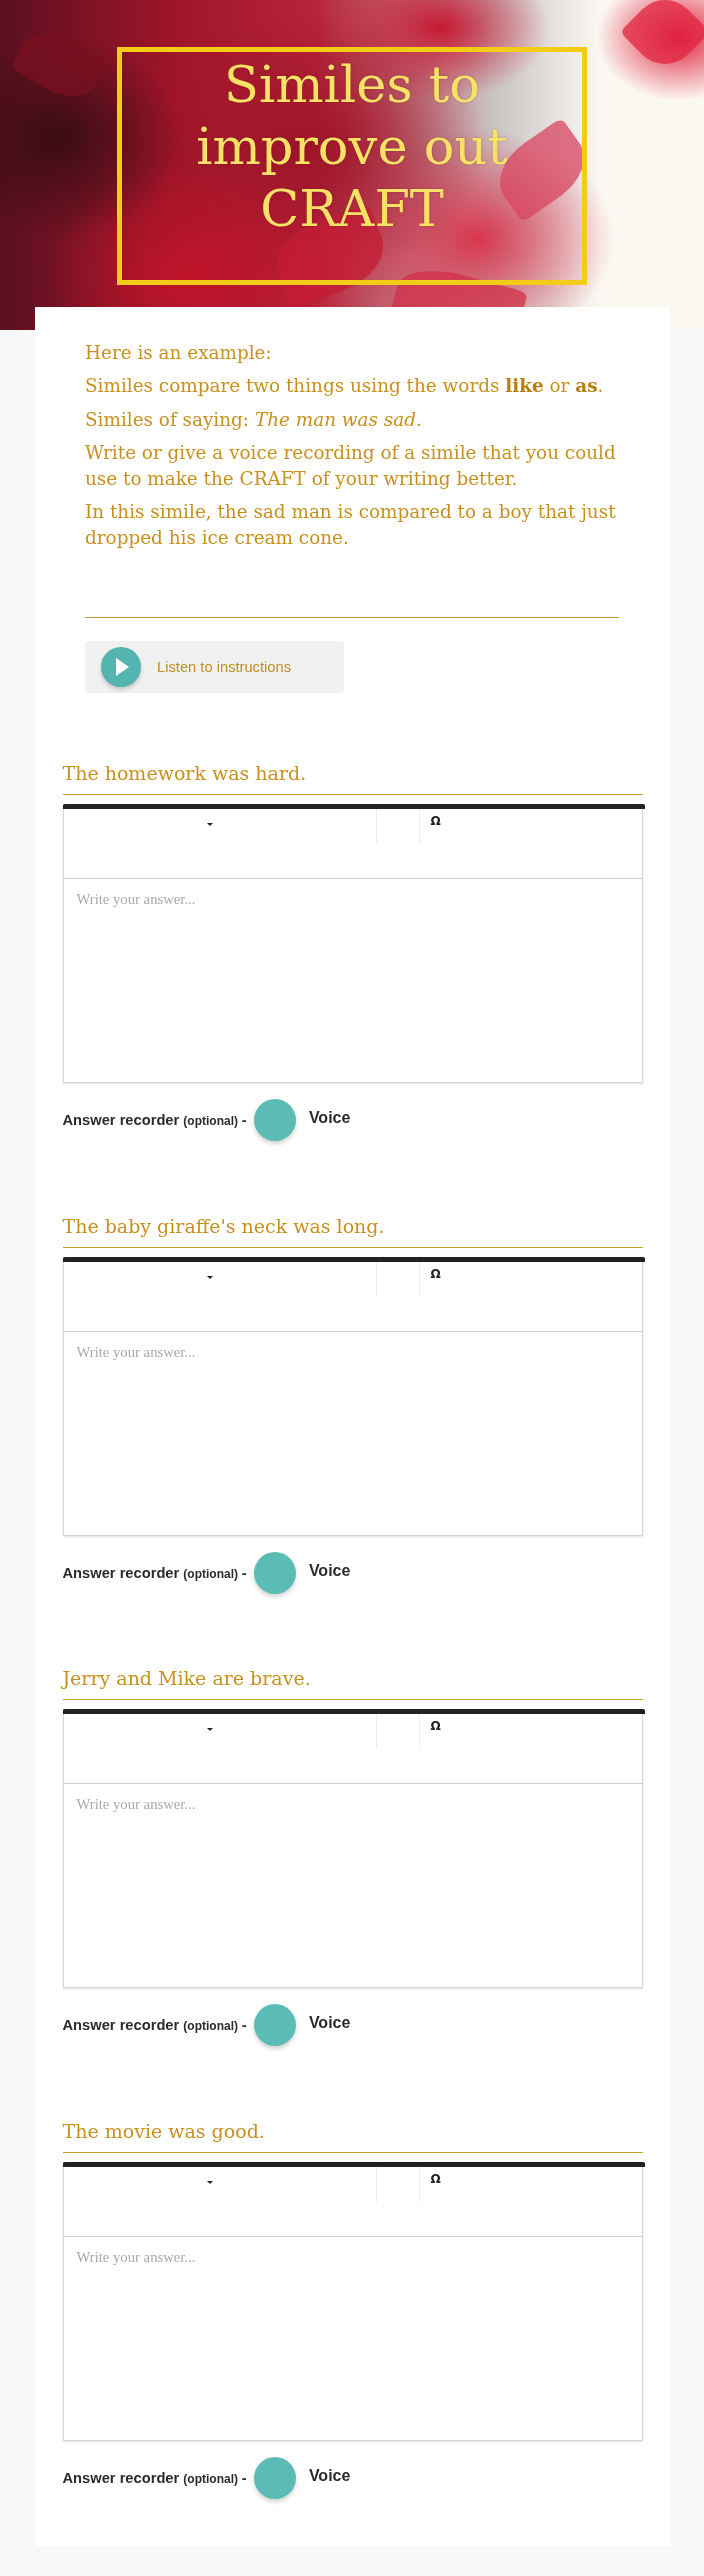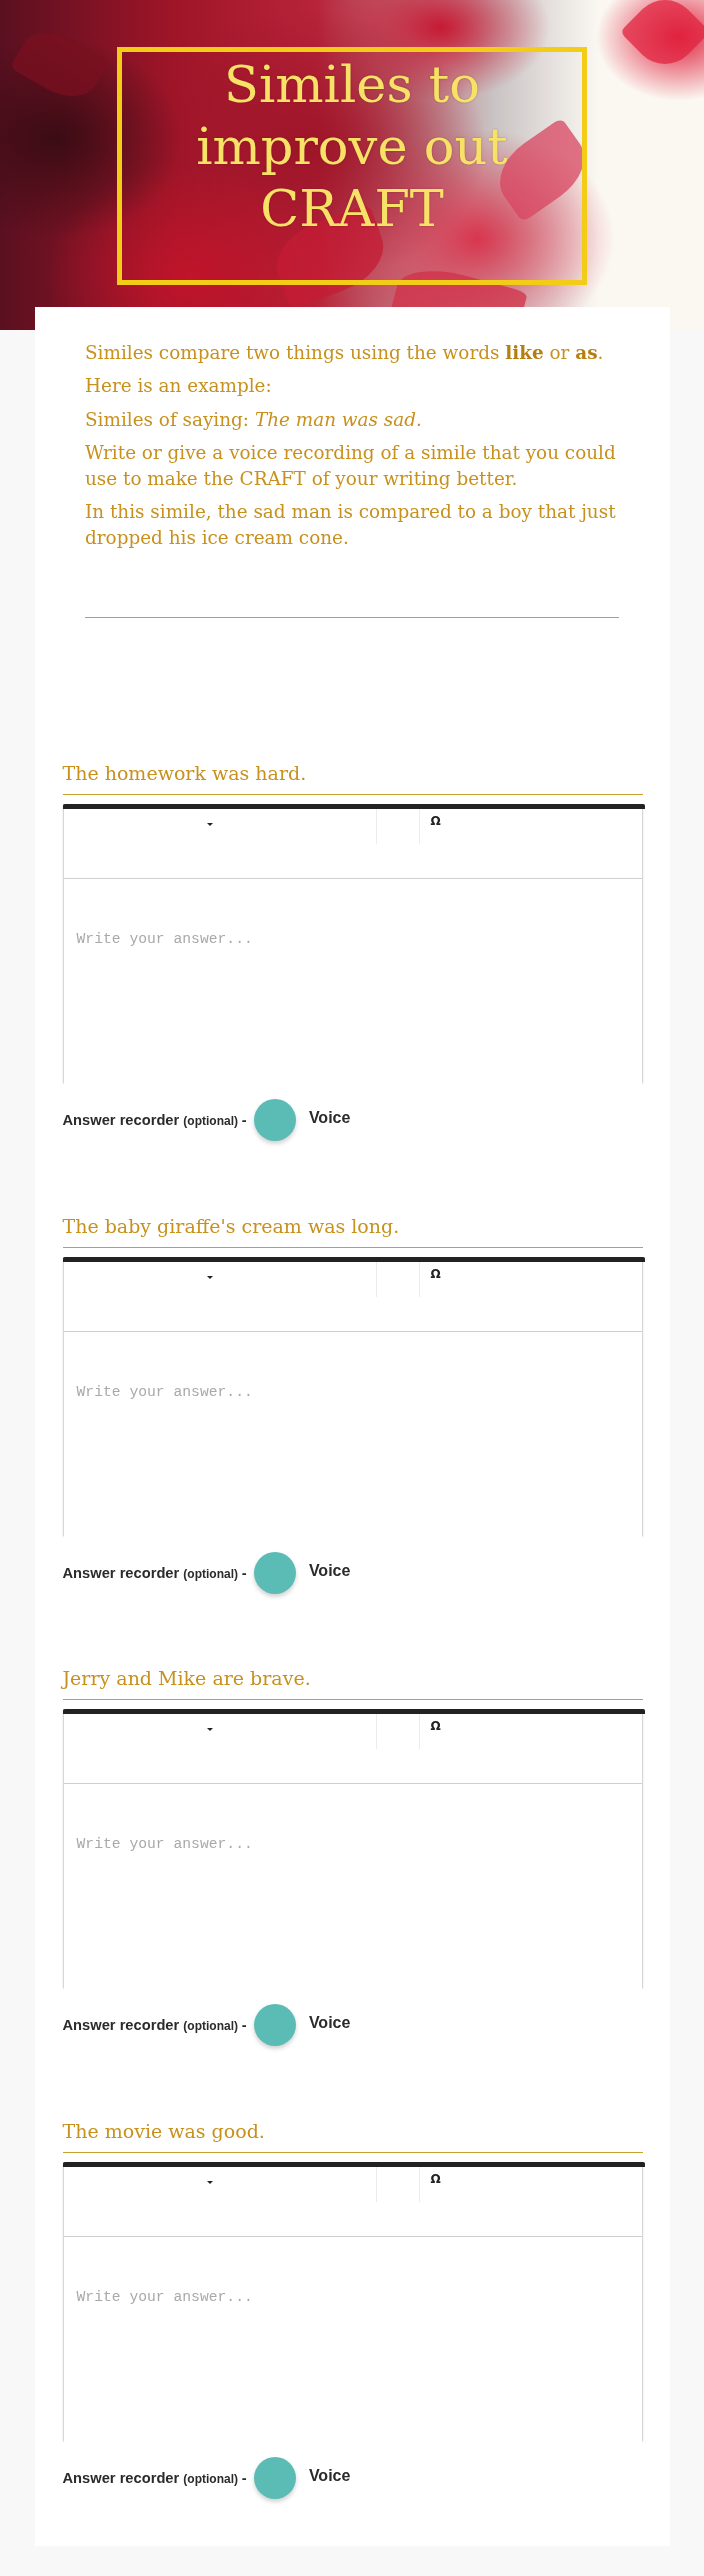--- a/index.html
+++ b/index.html
@@ -85,21 +85,21 @@
     border-left: 3.7px solid transparent; border-right: 3.7px solid transparent; border-top: 3.7px solid #222;
   }
   .tb-sep { position: absolute; top: 0; width: 0.9px; height: 35px; background: #ececec; }
   .tb-omega {
     position: absolute; left: 367px; top: 5.5px; font-family: "DejaVu Sans", sans-serif;
     font-size: 12px; font-weight: bold; color: #222; cursor: pointer;
   }
   .answer-area {
     position: absolute; left: 0; top: 76px; width: 578px; height: 202px;
     border: none; outline: none; resize: none; padding: 11px 13px;
-    font-family: Liberation Mono, monospace; font-size: 14.7px; color: #333; background: #fff; margin-top: 40px;
+    font-family: Liberation Serif, serif; font-size: 14.7px; color: #333; background: #fff;
   }
   .answer-area::placeholder { color: #a9a9a9; }
 
   .recorder { position: absolute; left: 0; top: 337px; height: 46px; display: flex; align-items: center; }
   .rec-label {
     font-family: "Liberation Sans", sans-serif; font-weight: bold; font-size: 14.7px; color: #2b2b2b;
   }
   .rec-opt { font-size: 12px; }
   .rec-dash { font-family: "Liberation Sans", sans-serif; font-weight: bold; font-size: 14.7px; color: #2b2b2b; margin-left: 3.7px; }
   .rec-btn {
@@ -121,32 +121,36 @@
   <div class="hero-leaf" style="left:633px;top:0px;width:64px;height:64px;background:#e02440;transform:rotate(45deg);"></div>
   <div class="hero-leaf" style="left:496px;top:138px;width:92px;height:64px;background:#d84660;transform:rotate(-35deg);"></div>
   <div class="title-box">
     <div class="title-text">Similes to improve out CRAFT</div>
   </div>
 </div>
 
 <div class="card">
 
   <div class="intro">
+    <p>Here is an example:</p>
     <p>
       <span>Similes compare two things using the words </span><b>like</b><span> or </span><b>as</b><span>.</span>
     </p>
-    <p>Here is an example:</p>
     <p>
       <span>Similes of saying: </span><i>The man was sad.</i>
     </p>
     <p>Write or give a voice recording of a simile that you could use to make the CRAFT of your writing better.</p>
     <p>In this simile, the sad man is compared to a boy that just dropped his ice cream cone.</p>
   </div>
   <div class="intro-divider"></div>
 
+  <div class="listen-btn">
+    <div class="play-circle"></div>
+    <span class="listen-label">Listen to instructions</span>
+  </div>
 
   <div class="question" style="top:453px;">
     <div class="q-title">The homework was hard.</div>
     <div class="q-underline"></div>
     <div class="editor">
       <div class="editor-topbar"></div>
       <div class="toolbar">
         <div class="tb-dropdown">
           <span class="tb-caret"></span>
         </div>
@@ -158,21 +162,21 @@
     </div>
     <div class="recorder">
       <span class="rec-label"><span>Answer recorder</span> <span class="rec-opt">(optional)</span></span>
       <span class="rec-dash">-</span>
       <div class="rec-btn"></div>
       <span class="rec-voice">Voice</span>
     </div>
   </div>
 
   <div class="question" style="top:906px;">
-    <div class="q-title">The baby giraffe's cream was long.</div>
+    <div class="q-title">The baby giraffe's neck was long.</div>
     <div class="q-underline"></div>
     <div class="editor">
       <div class="editor-topbar"></div>
       <div class="toolbar">
         <div class="tb-dropdown">
           <span class="tb-caret"></span>
         </div>
         <div class="tb-sep" style="left:312px;"></div>
         <div class="tb-sep" style="left:355px;"></div>
         <span class="tb-omega">Ω</span>

